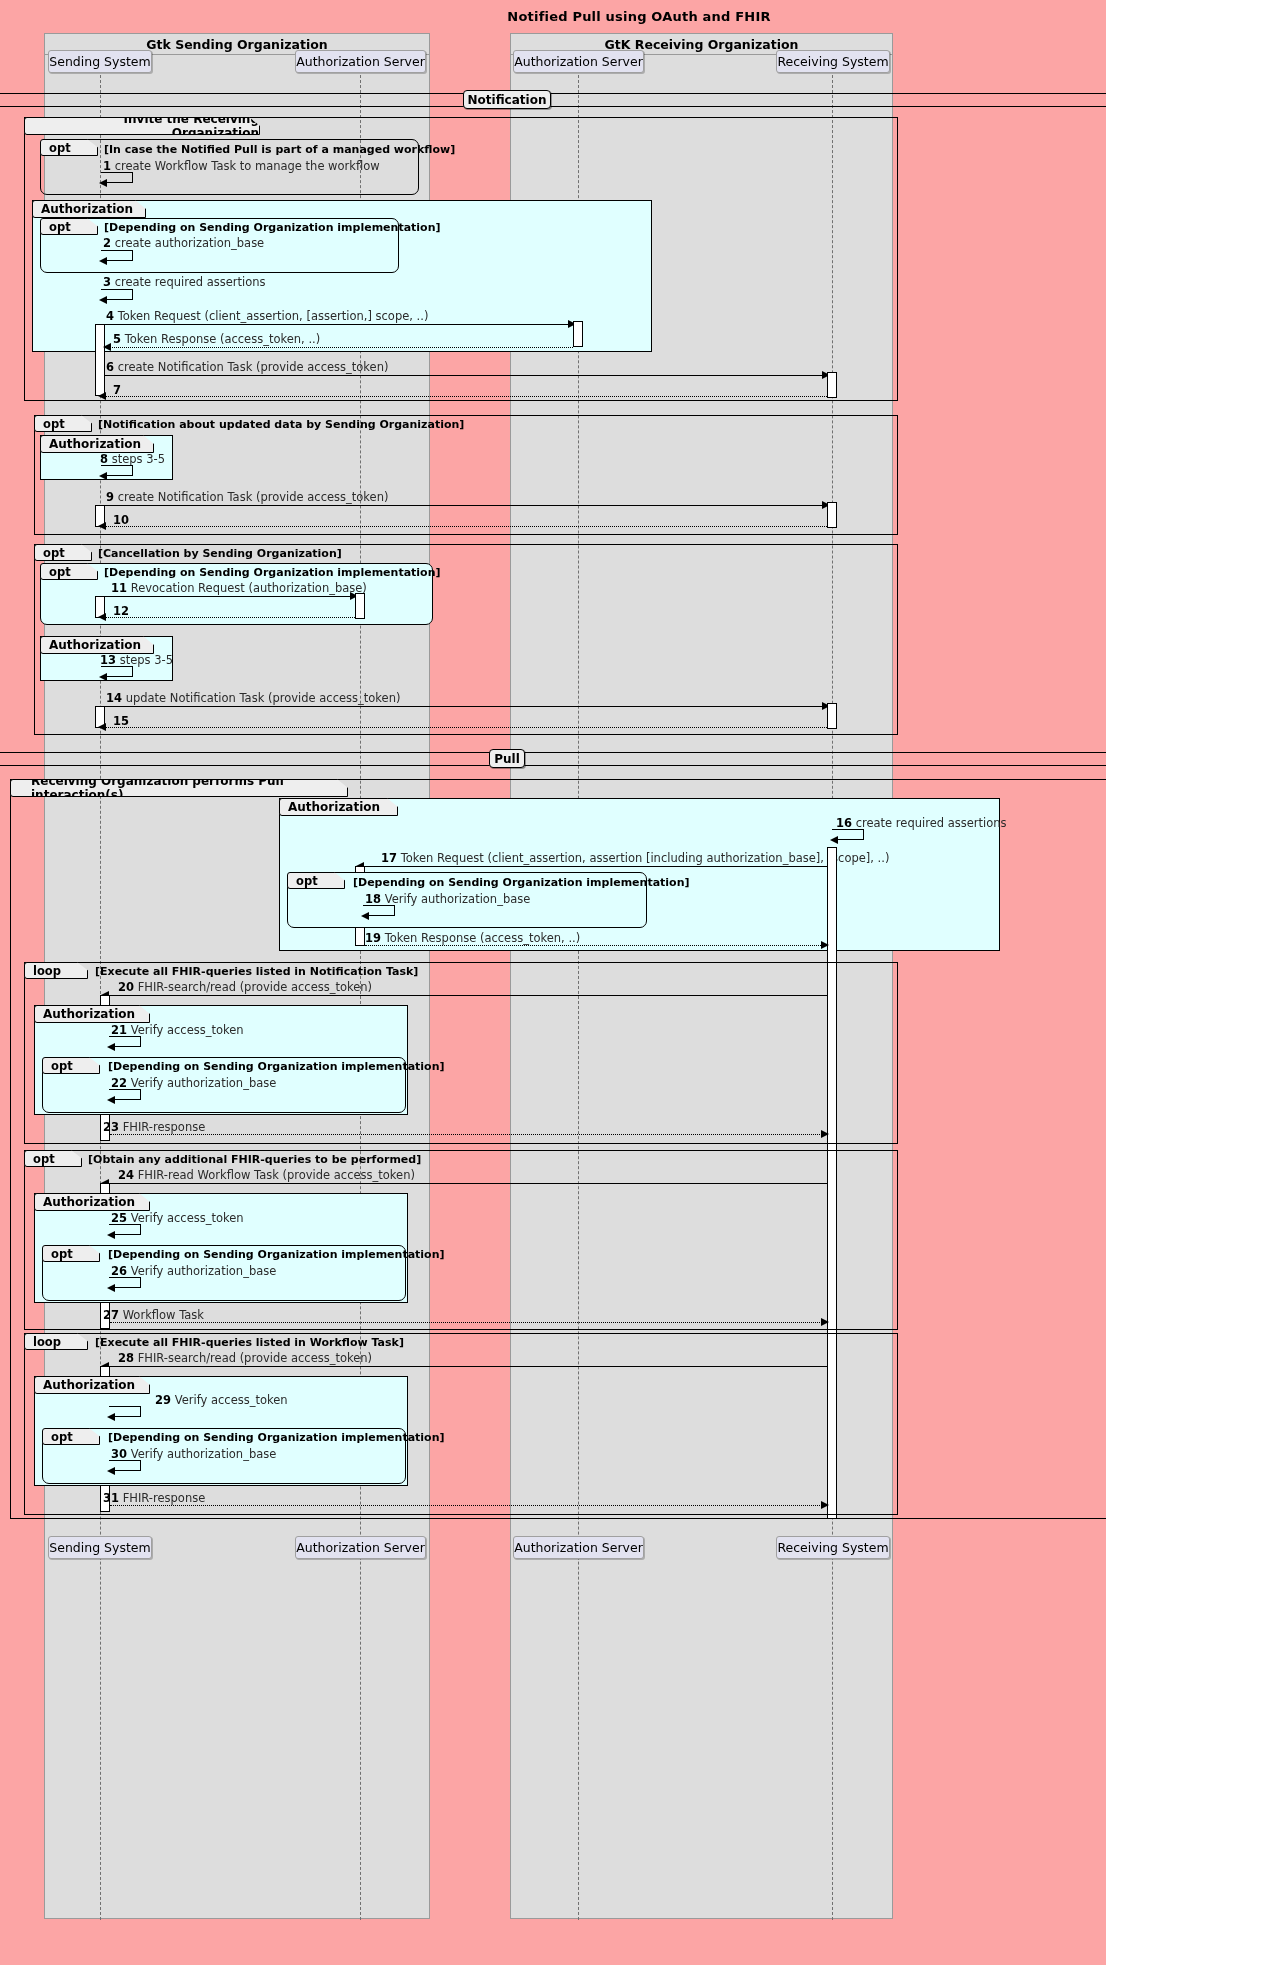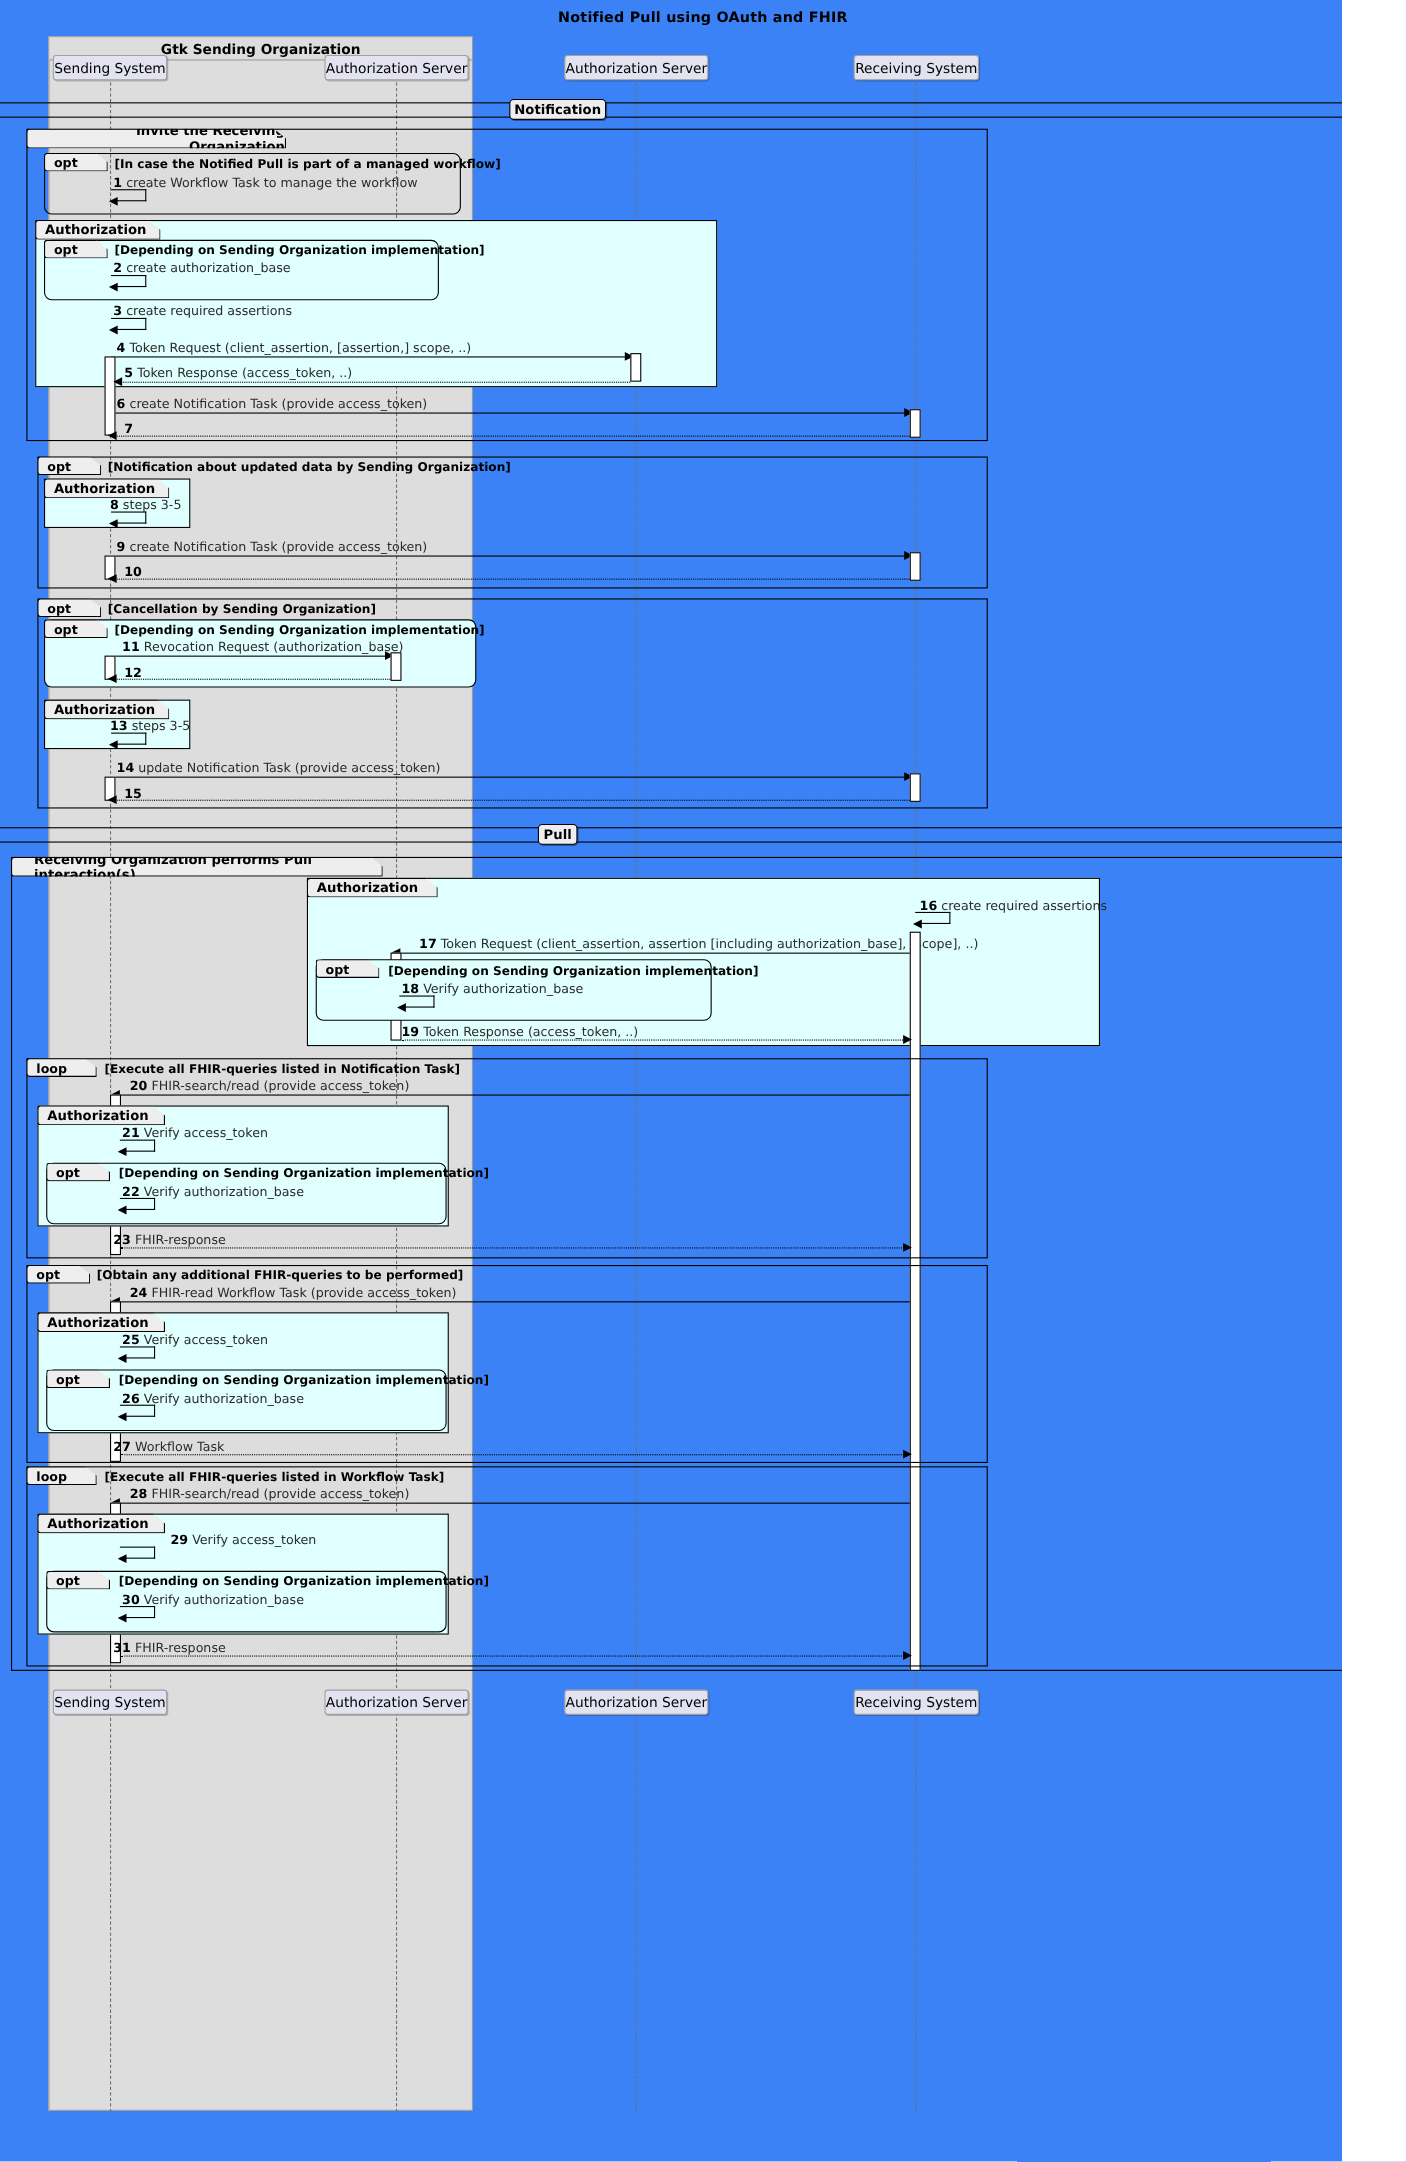--- a/index.html
+++ b/index.html
@@ -1,17 +1,17 @@
 <!DOCTYPE html>
 <html><head>
 <meta charset="utf-8">
 <style>
   html,body{margin:0;padding:0;background:#fff;}
   body{font-family:"DejaVu Sans","Liberation Sans",sans-serif;}
-  #canvas{position:relative;width:1220px;height:1965px;background:#3b82f6;overflow:hidden;}
+  #canvas{position:relative;width:1106px;height:1965px;background:#fca5a5;overflow:hidden;}
   .abs{position:absolute;box-sizing:border-box;}
 
   
   .diagram-title{
     left:0;top:9px;width:1278px;text-align:center;
     font-size:13px;font-weight:bold;color:#000;letter-spacing:.2px;
   }
 
   
   .pbox{
@@ -82,20 +82,23 @@
 </head>
 <body>
 
 <div id="canvas">
 
   <div class="abs diagram-title">Notified Pull using OAuth and FHIR</div>
 
   <div class="abs orgbox" style="left:44px;top:33px;width:386px;height:1886px;">
     <div class="orgtitle" style="height:20px;">Gtk Sending Organization</div>
   </div>
+  <div class="abs orgbox" style="left:510px;top:33px;width:383px;height:1886px;">
+    <div class="orgtitle" style="height:20px;">GtK Receiving Organization</div>
+  </div>
 
   <div class="abs lifeline" style="left:100px;top:75px;height:1845px;"></div>
   <div class="abs lifeline" style="left:360px;top:75px;height:1845px;"></div>
   <div class="abs lifeline" style="left:578px;top:75px;height:1845px;"></div>
   <div class="abs lifeline" style="left:832px;top:75px;height:1845px;"></div>
 
   <div class="abs pbox" style="left:48px;top:50px;width:104px;height:23px;">Sending System</div>
   <div class="abs pbox" style="left:295px;top:50px;width:131px;height:23px;">Authorization Server</div>
   <div class="abs pbox" style="left:513px;top:50px;width:131px;height:23px;">Authorization Server</div>
   <div class="abs pbox" style="left:776px;top:50px;width:114px;height:23px;">Receiving System</div>

